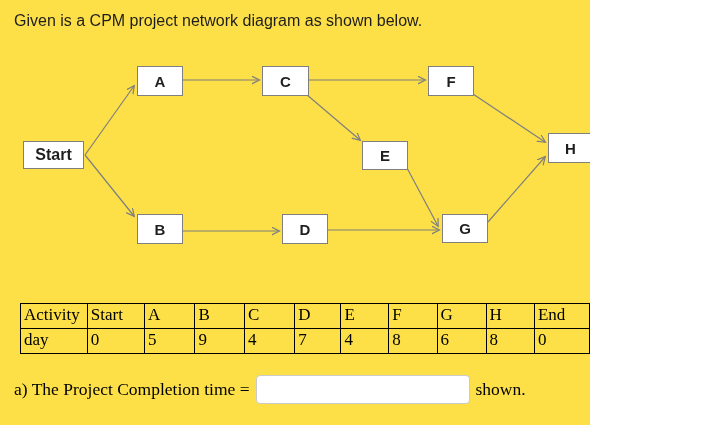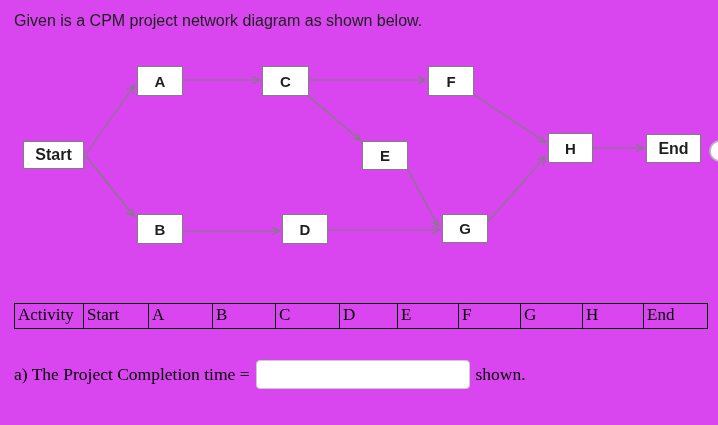--- a/index.html
+++ b/index.html
@@ -1,17 +1,17 @@
 <!DOCTYPE html>
 <html><head>
 <meta charset="utf-8">
 <style>
   html,body{margin:0;padding:0;background:#fff;}
   #screen{
-    position:relative;width:718px;height:425px;background:#d946ef;
+    position:relative;width:590px;height:425px;background:#fde047;
     overflow:hidden;font-family:"Liberation Sans",sans-serif;
   }
   .title{
     position:absolute;left:14px;top:12px;font-size:16px;color:#1e1e1e;
     font-family:"Liberation Sans",sans-serif;
   }
   svg.wires{position:absolute;left:0;top:0;z-index:1;}
   .node{
     position:absolute;z-index:2;display:flex;align-items:center;justify-content:center;
     background:#ffffff;border:1.5px solid #7f7f7f;box-sizing:border-box;
@@ -23,30 +23,30 @@
   .node-c{left:262px;top:66px;width:47px;height:30px;}
   .node-f{left:428px;top:66px;width:46px;height:30px;}
   .node-e{left:362px;top:141px;width:46px;height:29px;}
   .node-b{left:137px;top:214px;width:46px;height:30px;}
   .node-d{left:282px;top:214px;width:46px;height:30px;}
   .node-g{left:442px;top:214px;width:46px;height:29px;}
   .node-h{left:548px;top:133px;width:45px;height:30px;}
   .node-end{left:646px;top:134px;width:55px;height:29px;font-size:16px;}
 
   table.acts{
-    position:absolute;left:14px;top:303px;z-index:2;
+    position:absolute;left:20px;top:303px;z-index:2;
     border-collapse:collapse;table-layout:fixed;
     font-family:"Liberation Serif",serif;font-size:17px;color:#000;
   }
   table.acts td{
     border:1.5px solid #000;height:23px;padding:0 2px 1px 3px;
     vertical-align:middle;line-height:1.1;overflow:hidden;white-space:nowrap;
   }
   .question{
-    position:absolute;left:14px;top:360px;z-index:2;display:flex;align-items:center;gap:6px;
+    position:absolute;left:14px;top:375px;z-index:2;display:flex;align-items:center;gap:6px;
     font-family:"Liberation Serif",serif;font-size:17.5px;color:#000;
   }
   .answer-input{
     width:214px;height:29px;border:1px solid #cbcbcb;border-radius:4px;
     box-sizing:border-box;font-size:15px;padding:0 6px;outline:none;background:#fff;
   }
 </style>
 </head>
 <body>
 
@@ -128,20 +128,33 @@
         <td>A</td>
         <td>B</td>
         <td>C</td>
         <td>D</td>
         <td>E</td>
         <td>F</td>
         <td>G</td>
         <td>H</td>
         <td>End</td>
       </tr>
+      <tr>
+        <td>day</td>
+        <td>0</td>
+        <td>5</td>
+        <td>9</td>
+        <td>4</td>
+        <td>7</td>
+        <td>4</td>
+        <td>8</td>
+        <td>6</td>
+        <td>8</td>
+        <td>0</td>
+      </tr>
     </tbody>
   </table>
 
   <div class="question">
     <span>a) The Project Completion time =</span>
     <input class="answer-input" type="text" placeholder="" style="">
     <span>shown.</span>
   </div>
 
 </div>

